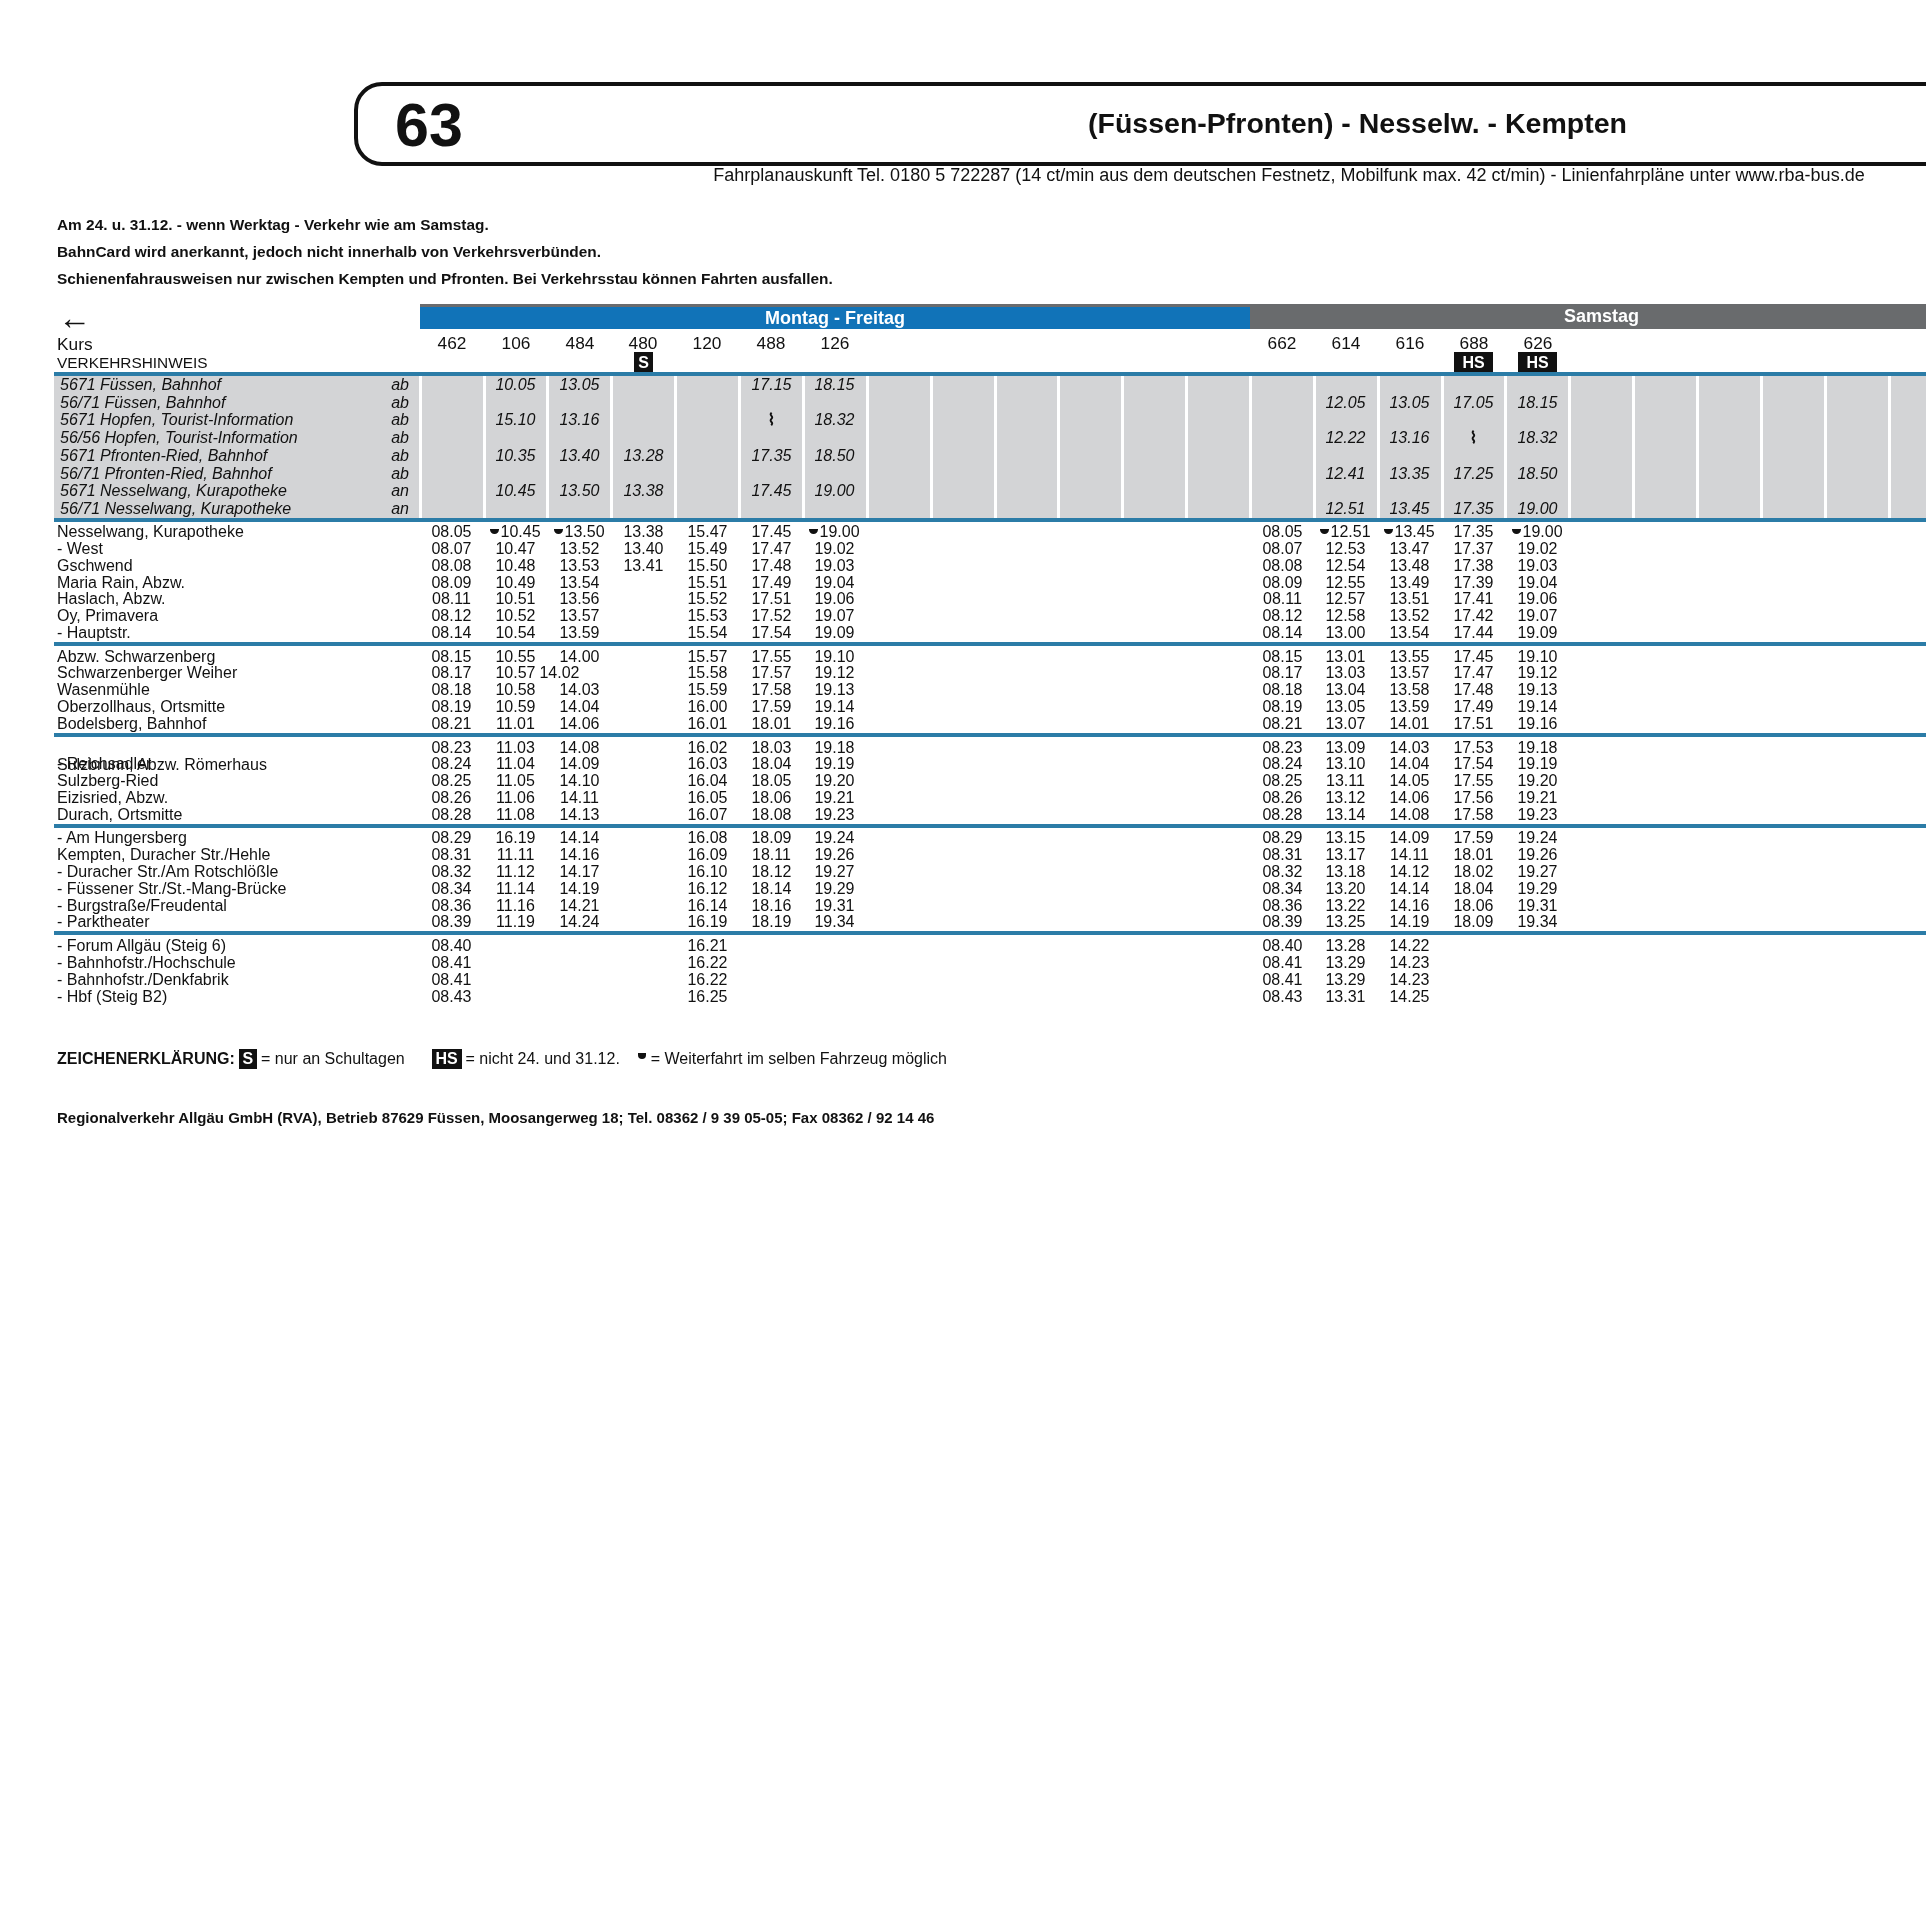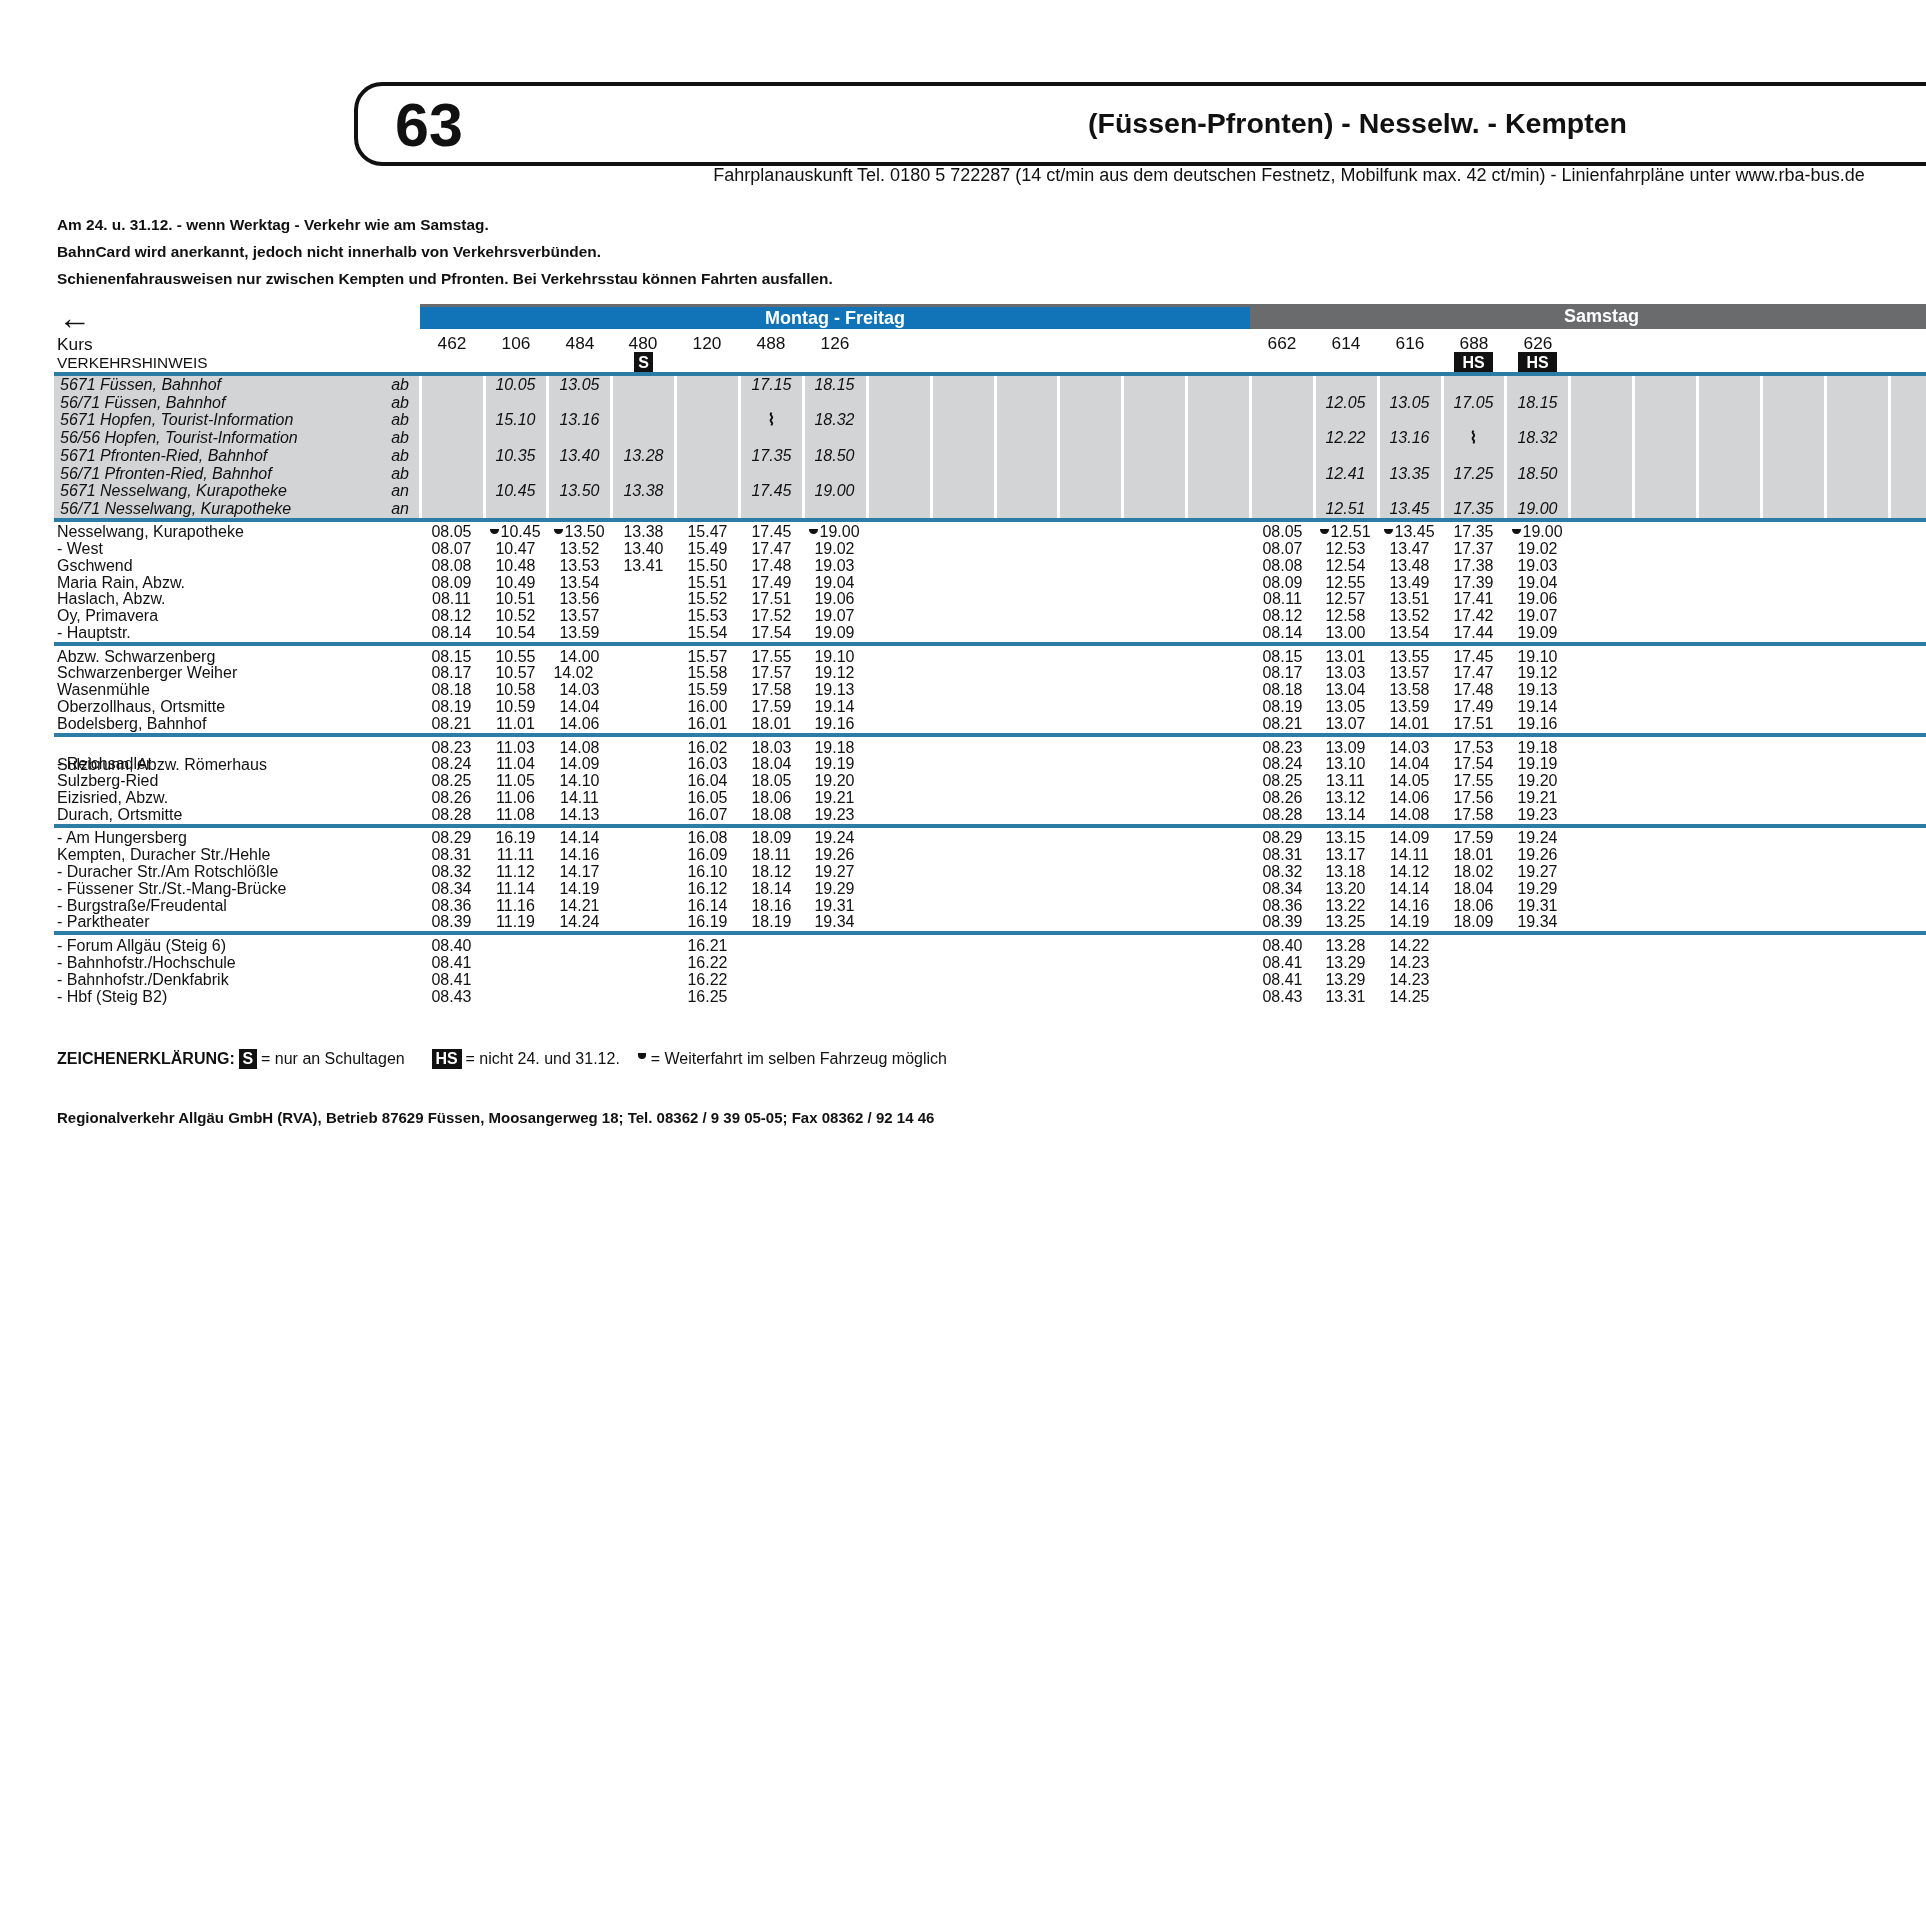--- a/index.html
+++ b/index.html
@@ -252,21 +252,21 @@
       <div class="time abs" style="left: 730px; top: 648px; width: 83px; height: 17px; line-height: 17px;">17.55</div>
       <div class="time abs" style="left: 793px; top: 648px; width: 83px; height: 17px; line-height: 17px;">19.10</div>
       <div class="time abs" style="left: 1241px; top: 648px; width: 83px; height: 17px; line-height: 17px;">08.15</div>
       <div class="time abs" style="left: 1304px; top: 648px; width: 83px; height: 17px; line-height: 17px;">13.01</div>
       <div class="time abs" style="left: 1368px; top: 648px; width: 83px; height: 17px; line-height: 17px;">13.55</div>
       <div class="time abs" style="left: 1432px; top: 648px; width: 83px; height: 17px; line-height: 17px;">17.45</div>
       <div class="time abs" style="left: 1496px; top: 648px; width: 83px; height: 17px; line-height: 17px;">19.10</div>
       <div class="st abs" style="left: 57px; top: 664px; width: 358px; height: 17px; line-height: 17px;">Schwarzenberger Weiher</div>
       <div class="time abs" style="left: 410px; top: 664px; width: 83px; height: 17px; line-height: 17px;">08.17</div>
       <div class="time abs" style="left: 474px; top: 664px; width: 83px; height: 17px; line-height: 17px;">10.57</div>
-      <div class="time abs" style="left: 532px; top: 664px; width: 83px; height: 17px; line-height: 17px;">14.02</div>
+      <div class="time abs" style="left: 518px; top: 664px; width: 83px; height: 17px; line-height: 17px;">14.02</div>
       <div class="time abs" style="left: 666px; top: 664px; width: 83px; height: 17px; line-height: 17px;">15.58</div>
       <div class="time abs" style="left: 730px; top: 664px; width: 83px; height: 17px; line-height: 17px;">17.57</div>
       <div class="time abs" style="left: 793px; top: 664px; width: 83px; height: 17px; line-height: 17px;">19.12</div>
       <div class="time abs" style="left: 1241px; top: 664px; width: 83px; height: 17px; line-height: 17px;">08.17</div>
       <div class="time abs" style="left: 1304px; top: 664px; width: 83px; height: 17px; line-height: 17px;">13.03</div>
       <div class="time abs" style="left: 1368px; top: 664px; width: 83px; height: 17px; line-height: 17px;">13.57</div>
       <div class="time abs" style="left: 1432px; top: 664px; width: 83px; height: 17px; line-height: 17px;">17.47</div>
       <div class="time abs" style="left: 1496px; top: 664px; width: 83px; height: 17px; line-height: 17px;">19.12</div>
       <div class="st abs" style="left: 57px; top: 681px; width: 358px; height: 17px; line-height: 17px;">Wasenmühle</div>
       <div class="time abs" style="left: 410px; top: 681px; width: 83px; height: 17px; line-height: 17px;">08.18</div>

